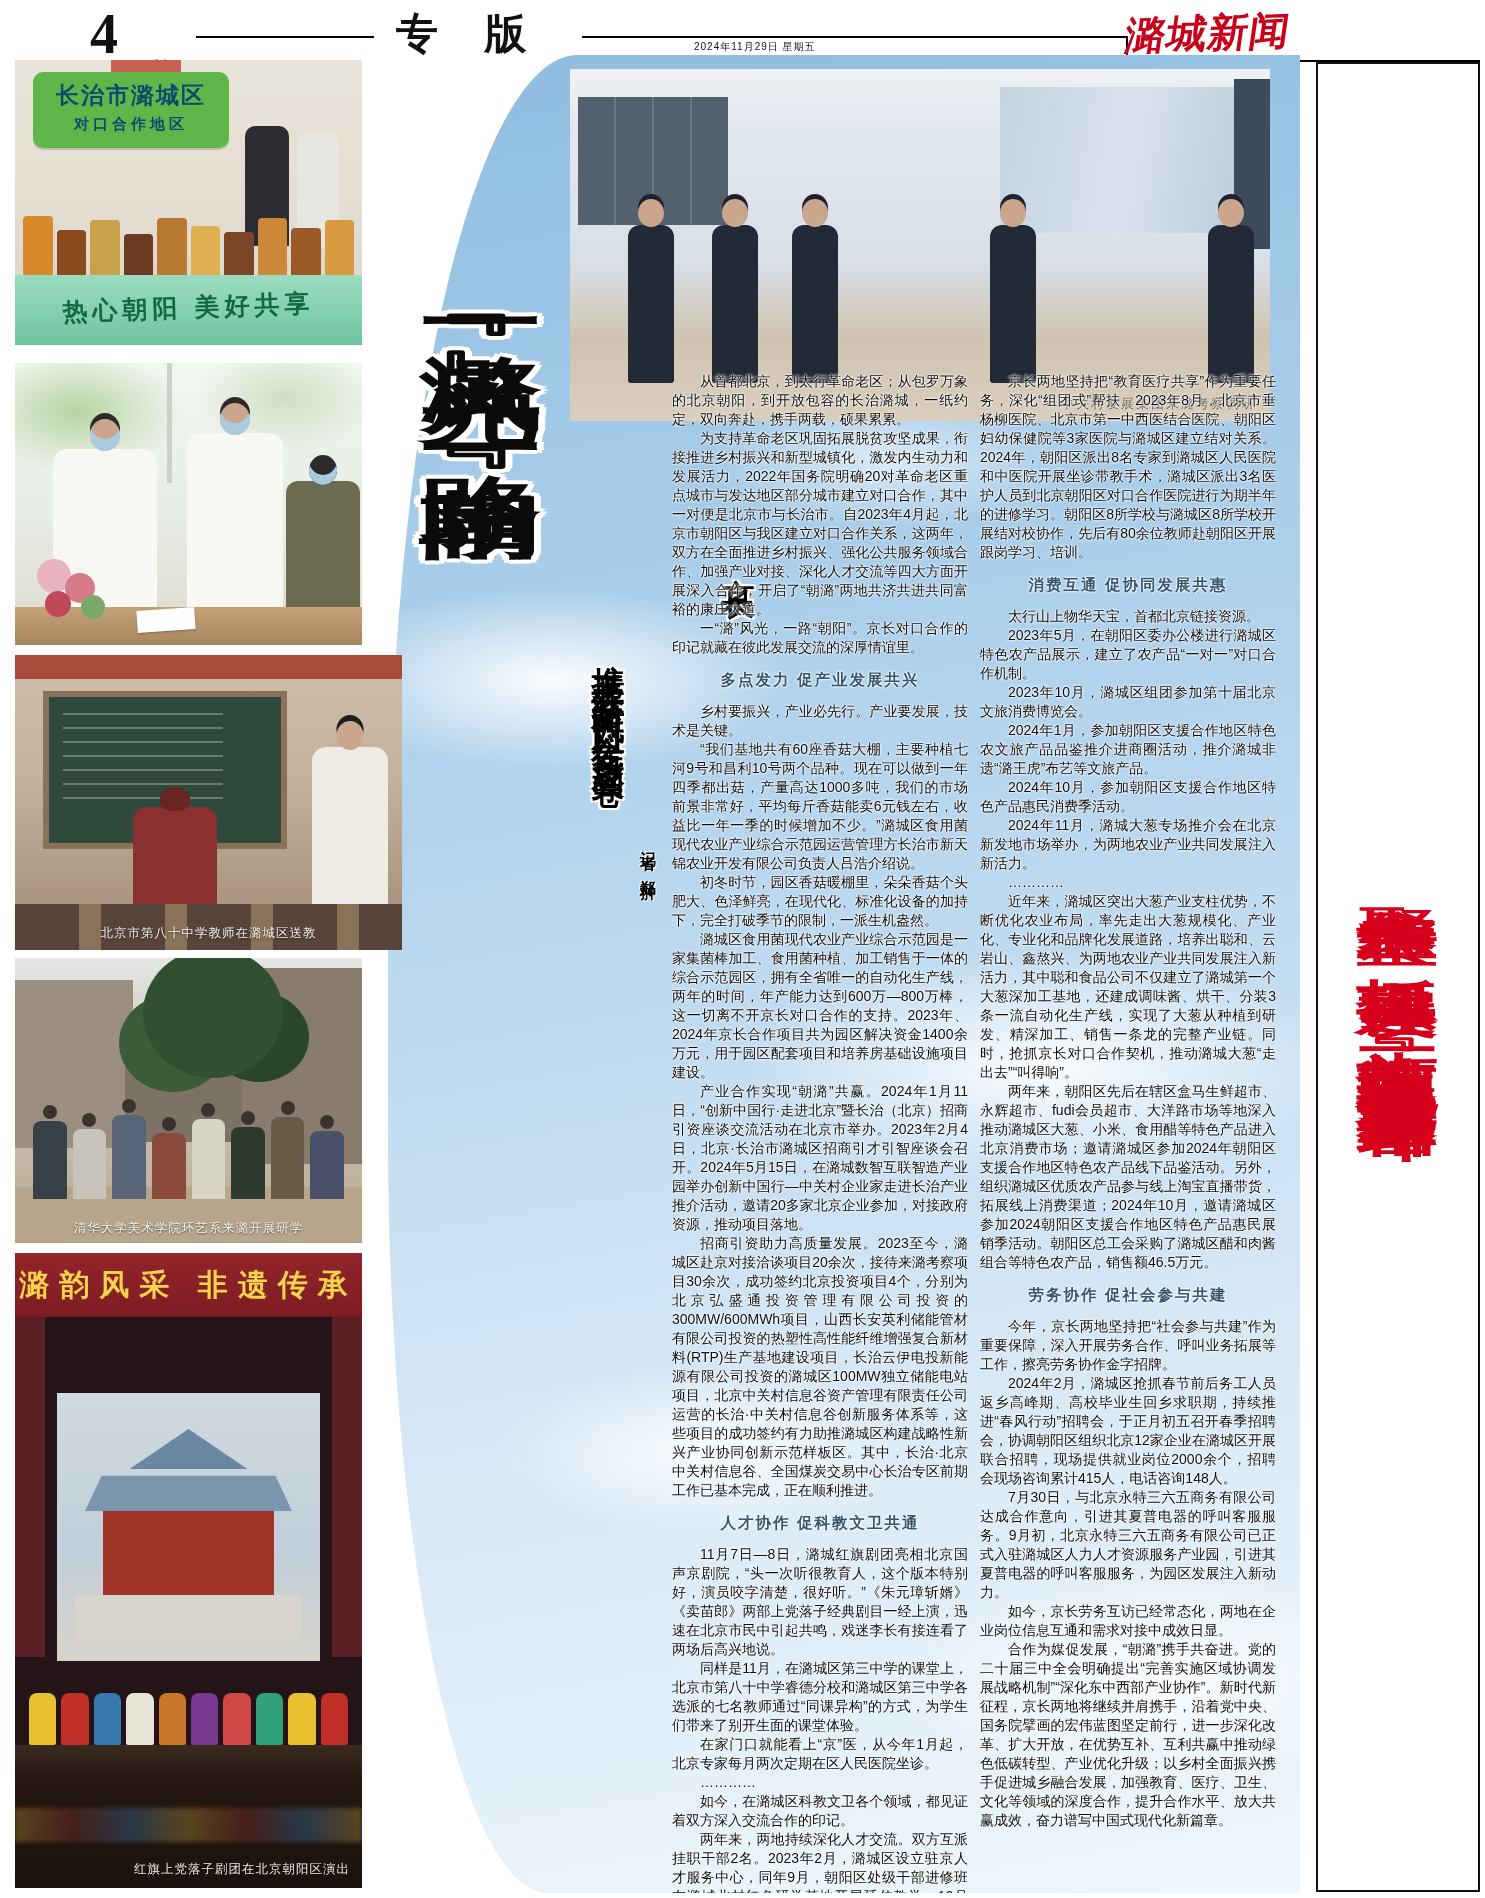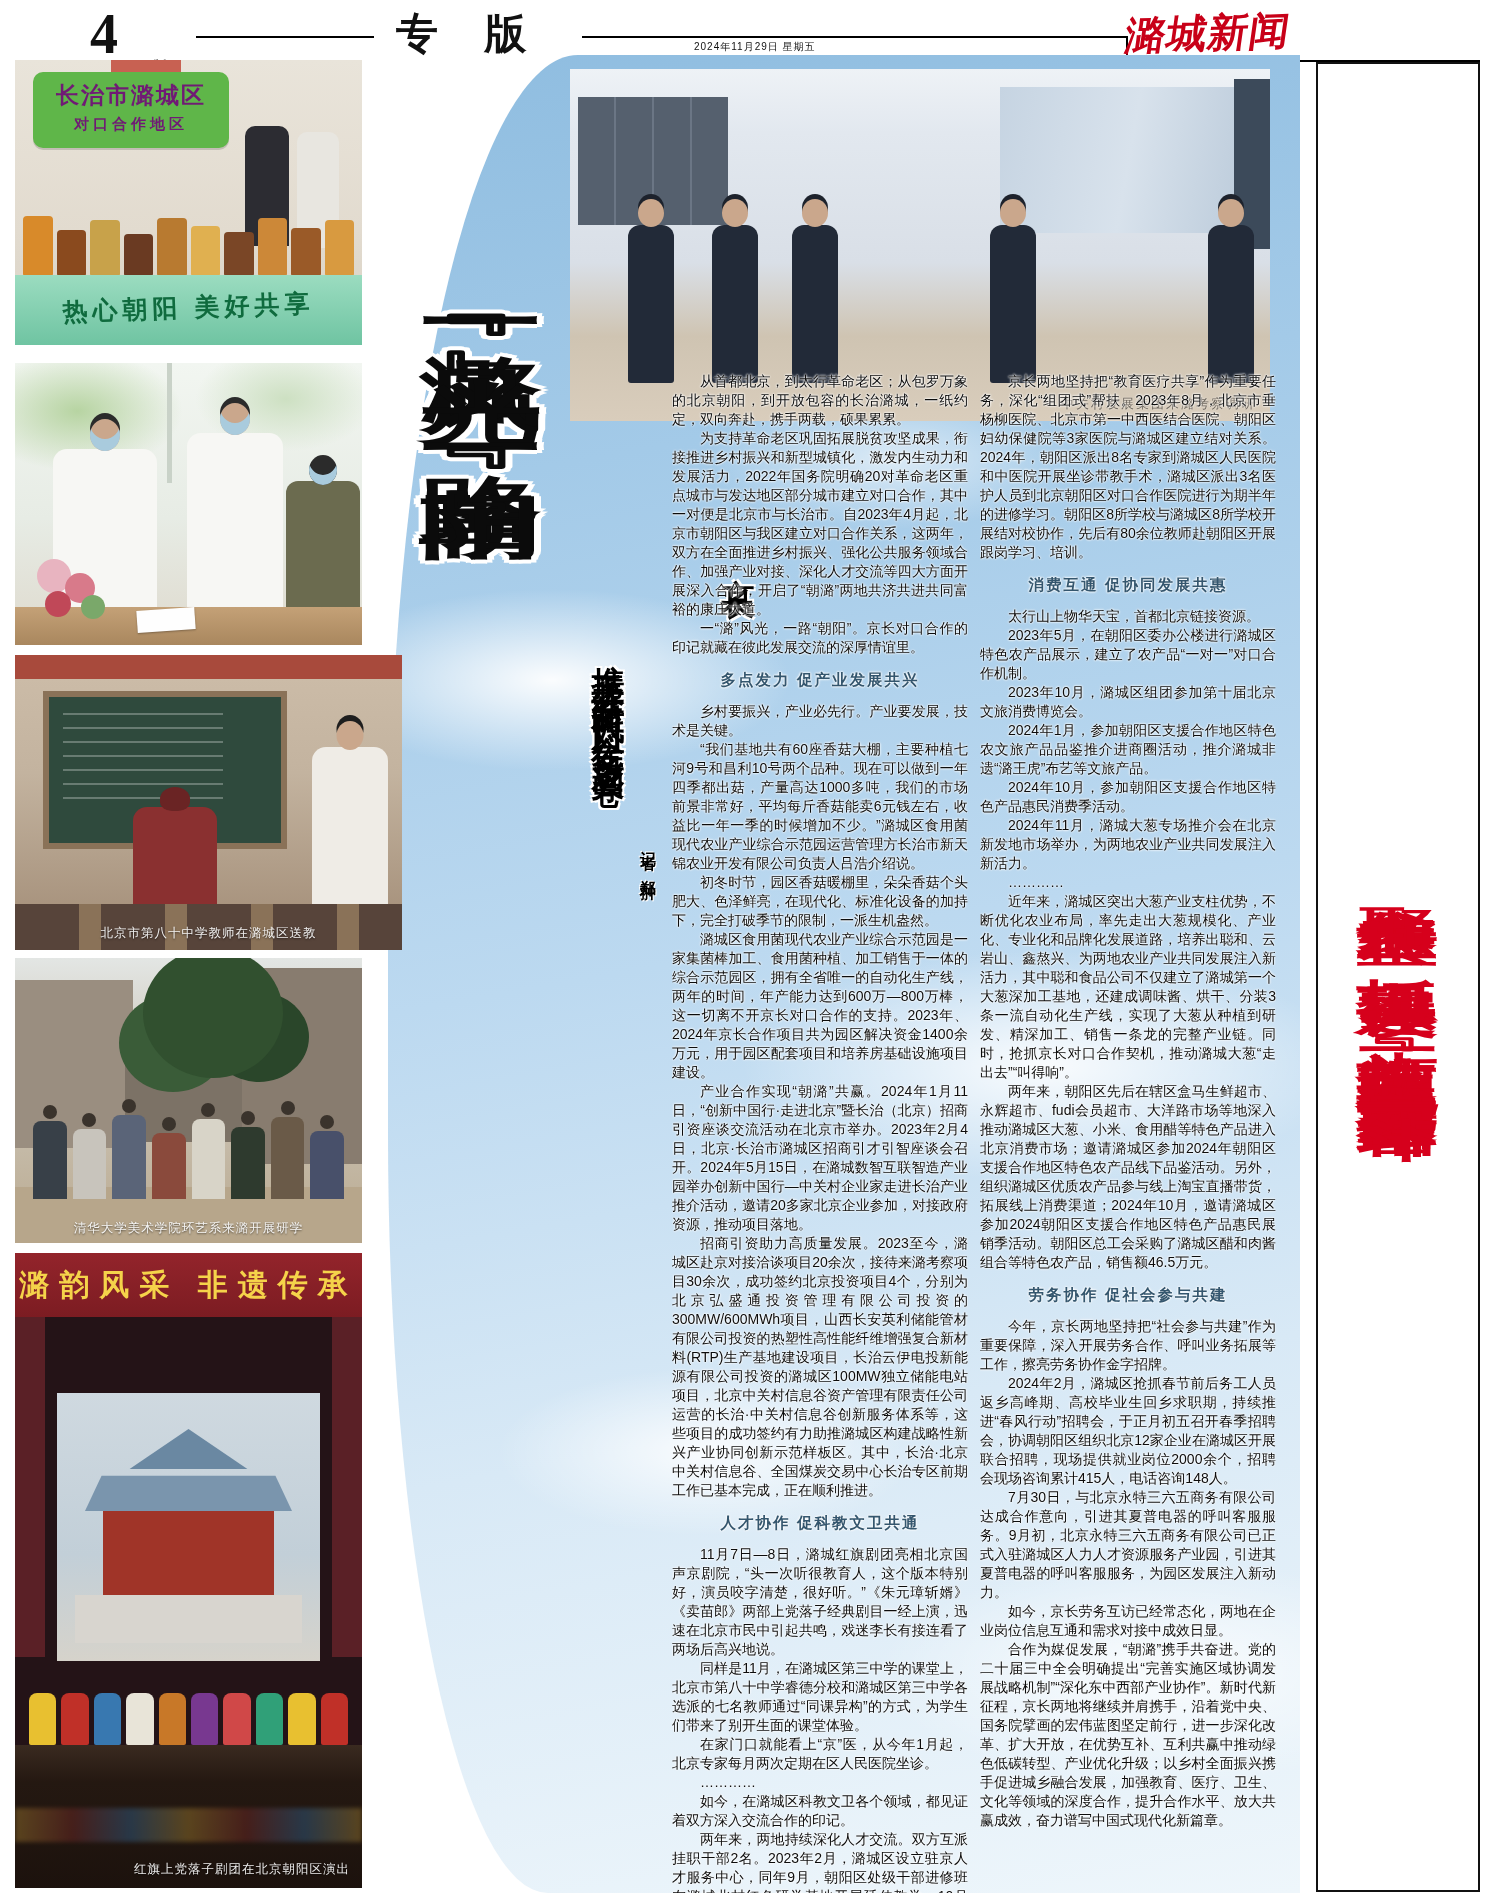--- a/index.html
+++ b/index.html
@@ -86,21 +86,21 @@
   .body-p{margin:0;text-indent:2em;}
   .sec-h{margin:13px 0;font-size:15.5px;font-weight:900;color:#34566e;text-align:center;letter-spacing:2px;text-indent:0;}
   
   .photo{position:absolute;left:15px;width:347px;overflow:hidden;background:#ddd;}
   .photo-caption{position:absolute;left:0;right:0;text-align:center;color:rgba(255,255,255,.92);
     font-size:12.5px;letter-spacing:1px;text-shadow:0 1px 2px rgba(0,0,0,.6);}
   
   .ph1{top:60px;height:285px;background:linear-gradient(#e9e4da 0%,#e2dbcf 60%,#d8d1c4 100%);}
   .ph1-art{position:absolute;left:96px;top:0;width:70px;height:72px;background:#c24a3a;opacity:.85;}
   .ph1-sign{position:absolute;left:18px;top:12px;width:196px;height:76px;background:#5fb649;border-radius:10px;
-    color:#701a75;text-align:center;font-weight:900;box-shadow:0 2px 0 rgba(0,0,0,.15);}
+    color:#0c4a6e;text-align:center;font-weight:900;box-shadow:0 2px 0 rgba(0,0,0,.15);}
   .ph1-sign .l1{display:block;font-size:23px;letter-spacing:2px;margin-top:8px;}
   .ph1-sign .l2{display:block;font-size:15px;letter-spacing:4px;margin-top:4px;}
   .ph1-person{position:absolute;border-radius:10px 10px 0 0;}
   .ph1-jars{position:absolute;left:8px;top:150px;right:8px;height:66px;display:flex;align-items:flex-end;gap:4px;}
   .ph1-jars span{flex:1;border-radius:4px 4px 2px 2px;}
   .ph1-skirt{position:absolute;left:0;right:0;bottom:0;height:70px;background:linear-gradient(#9bdcc0,#6fc4a2);}
   .ph1-skirt div{font-size:25px;font-weight:900;color:#0f6b3e;text-align:center;letter-spacing:5px;transform:rotate(-2deg);margin-top:16px;}
   
   .ph2{top:363px;height:282px;background:linear-gradient(#f2f6f1 0%,#e7ece5 55%,#ded9cd 100%);}
   .ph2-window{position:absolute;left:0;top:0;right:0;height:120px;

